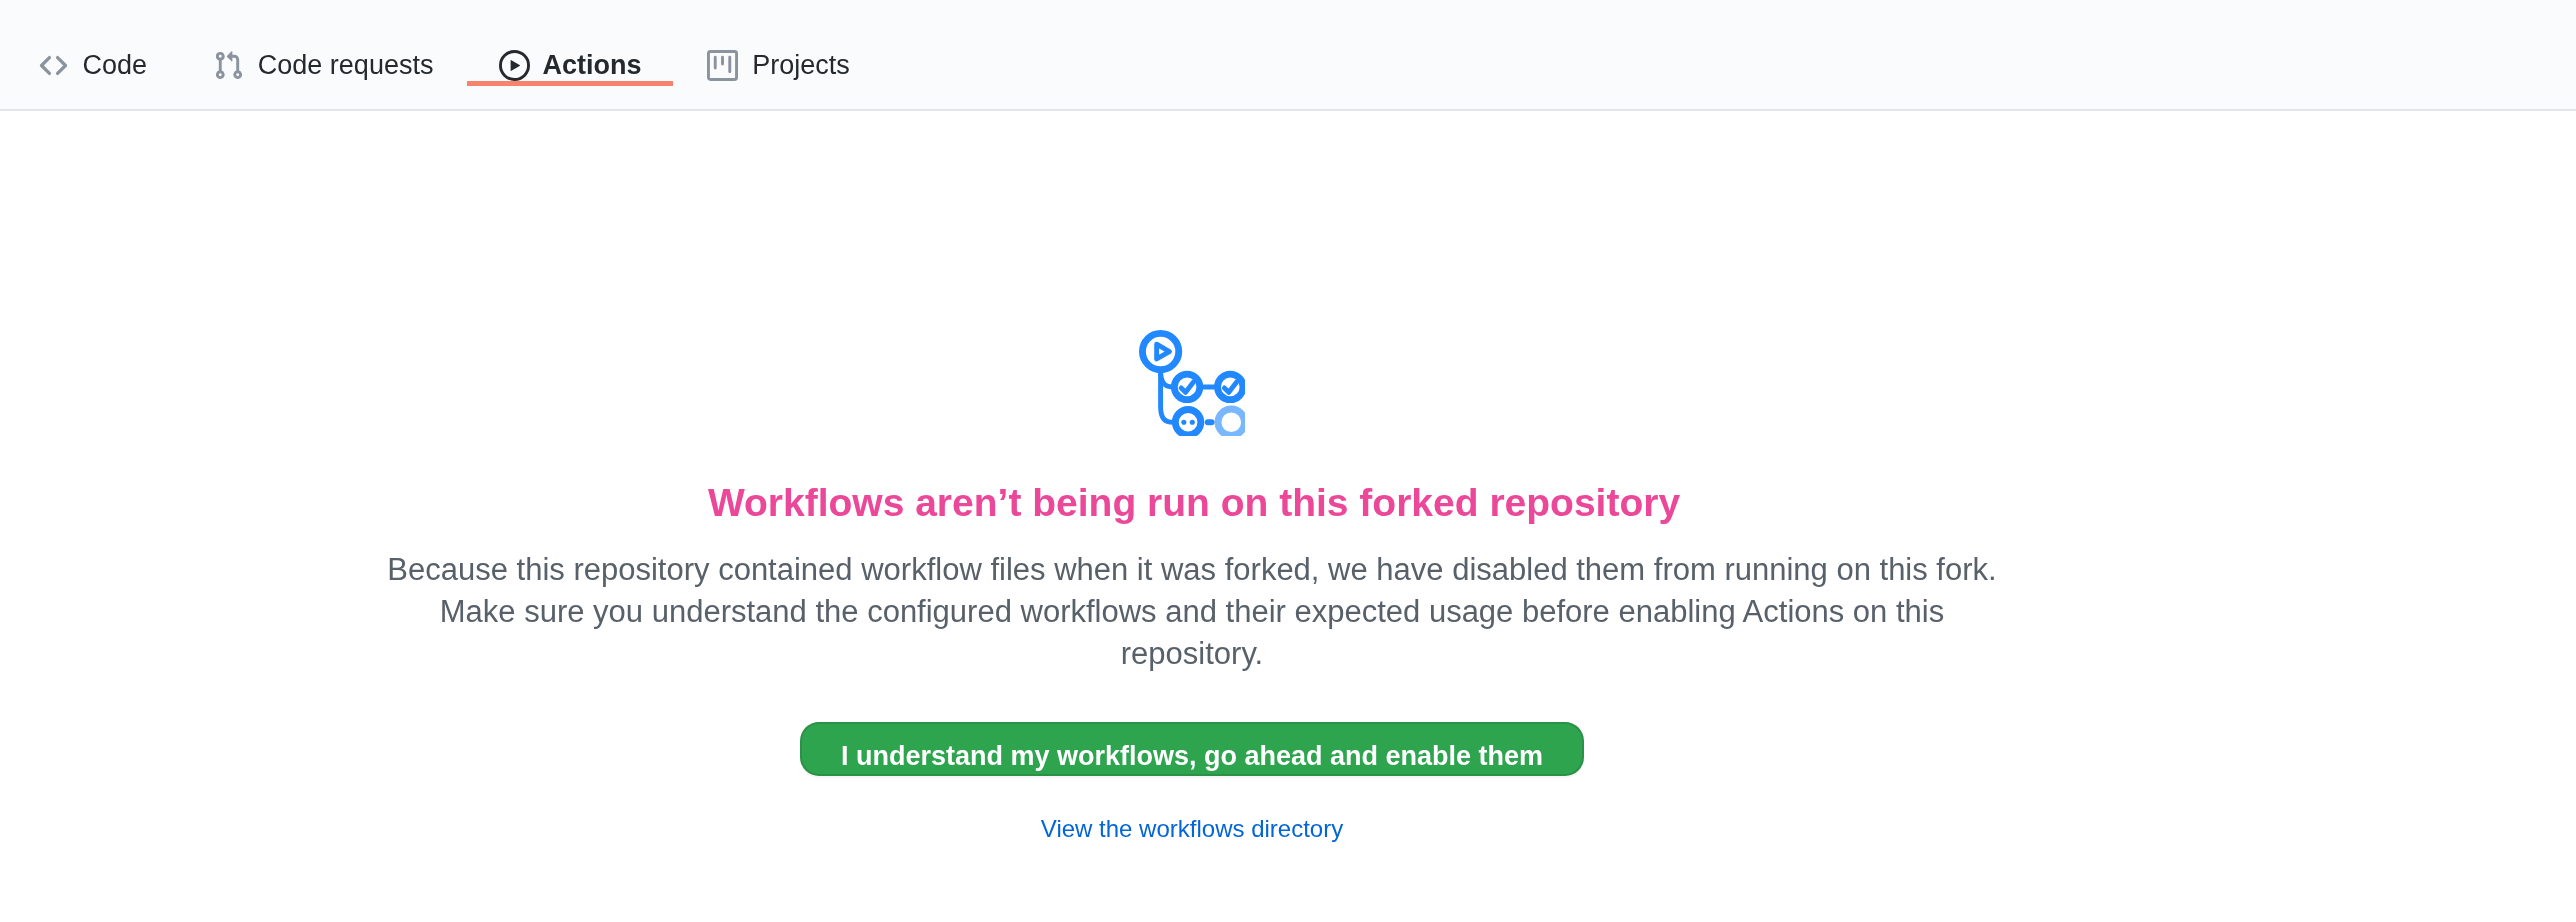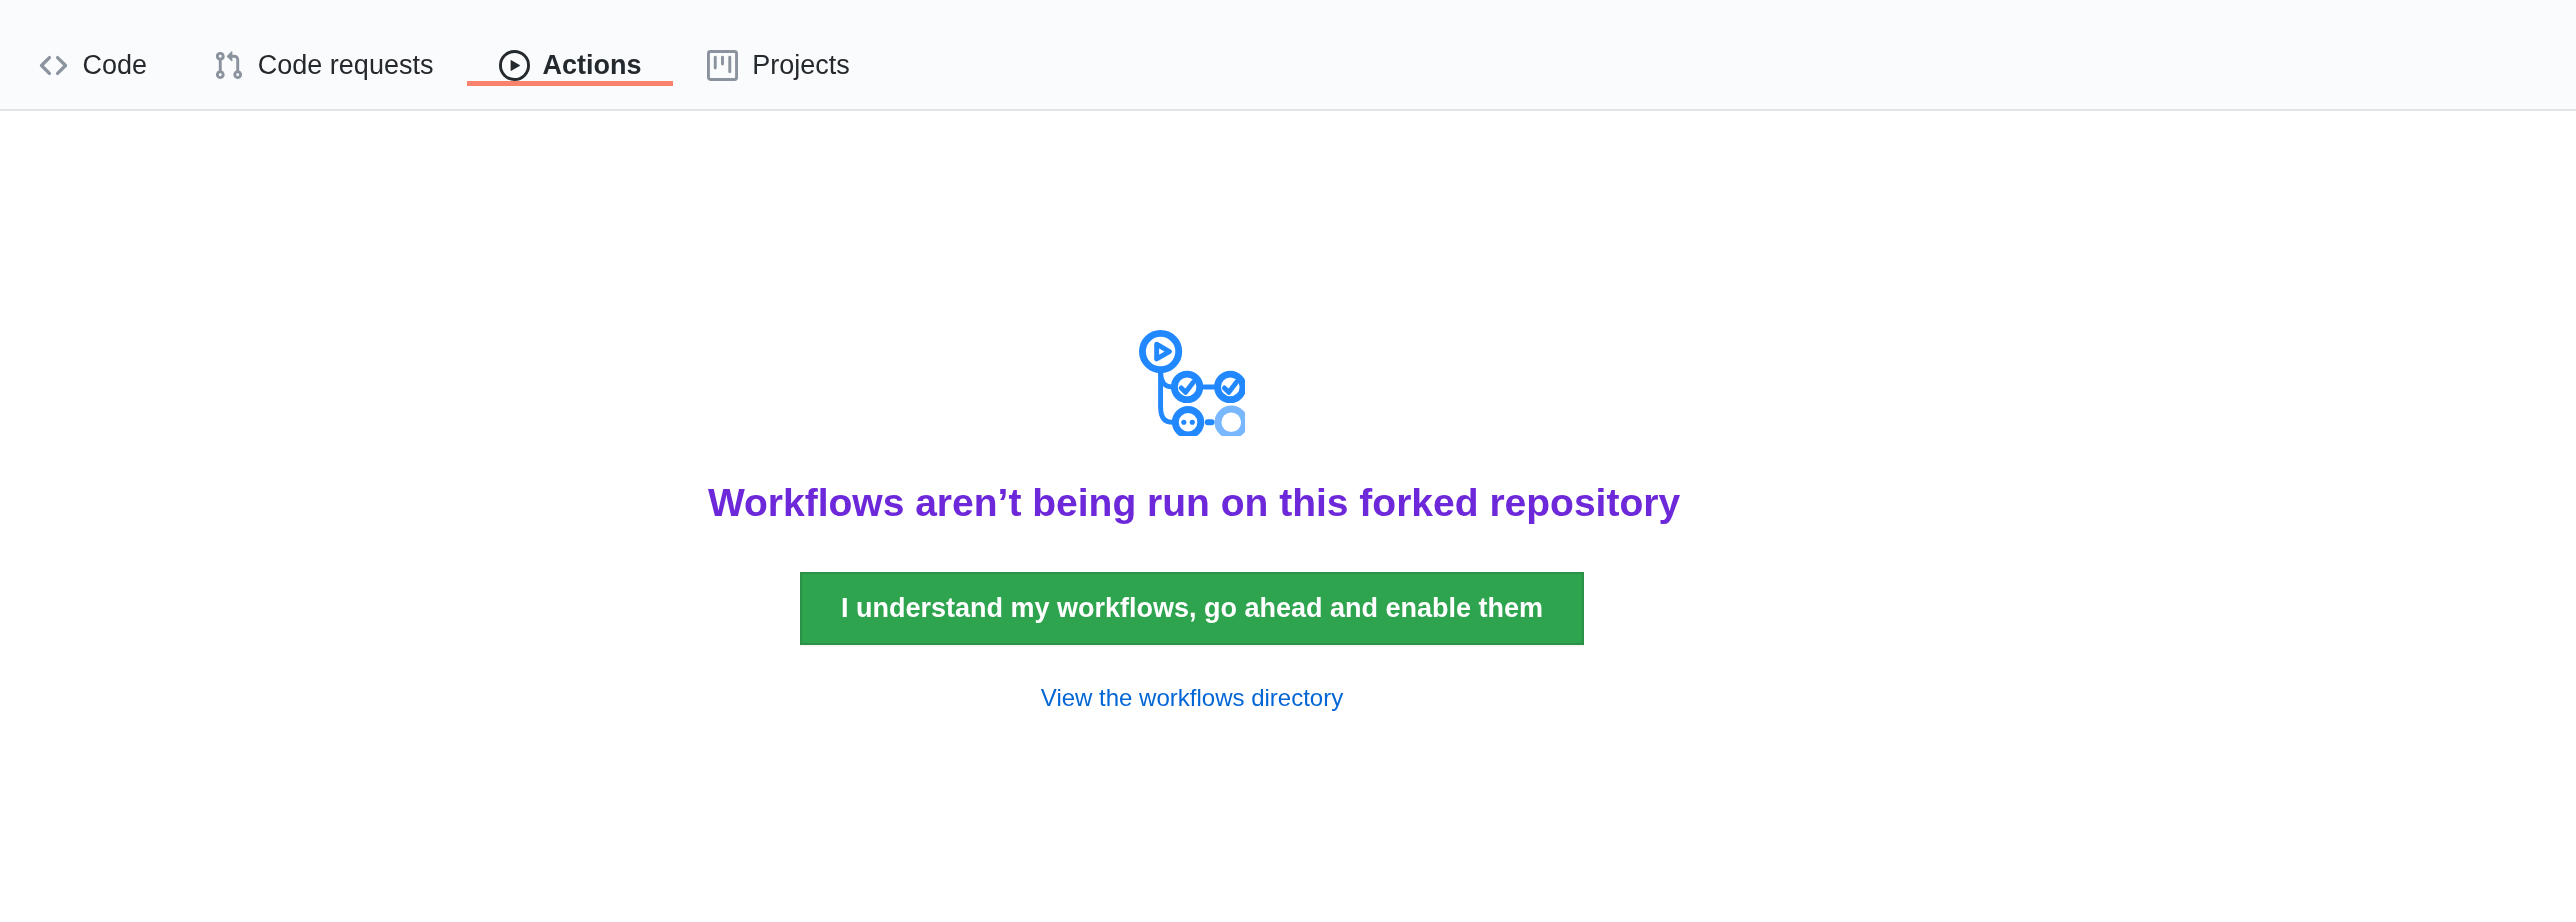--- a/index.html
+++ b/index.html
@@ -48,42 +48,42 @@
     flex-direction: column;
     align-items: center;
   }
   .workflow-icon { margin-top: 219px; width: 106px; height: 106px; }
   .workflow-icon svg { width: 106px; height: 106px; display: block; }
 
   .bs-heading {
     margin: 45px 0 0 4px;
     font-size: 39px;
     font-weight: 700;
-    color: #6d28d9;
+    color: #ec4899;
     text-align: right;
   }
   .bs-desc {
     margin: 23.5px 0 0 0;
     font-size: 31px;
     line-height: 42px;
     color: #586069;
     text-align: center;
     max-width: 1622px;
   }
   .btn-primary {
     margin-top: 47px;
-    height: 73px;
+    height: 54px;
     padding: 17px 39px;
     font-family: inherit;
     font-size: 27px;
     font-weight: 700;
     color: #ffffff;
     background: #2ea44f;
     border: 2px solid rgba(27, 31, 35, 0.15);
-    border-radius: 0;
+    border-radius: 19px;
     cursor: pointer;
     box-shadow: 0 2px 0 rgba(27, 31, 35, 0.04);
   }
   .workflows-link {
     margin-top: 39px;
     font-size: 24px;
     color: #0366d6;
     text-decoration: none;
     cursor: pointer;
   }
@@ -157,20 +157,21 @@
           <path d="M70 94 h4" fill="none" stroke="#2188ff" stroke-width="6" stroke-linecap="round"></path>
           <g fill="#2188ff">
             <circle cx="45.7" cy="94" r="2.6"></circle>
             <circle cx="54.3" cy="94" r="2.6"></circle>
           </g>
         </svg>
       </div>
 
       <h3 class="bs-heading">Workflows aren’t being run on this forked repository</h3>
 
+      <p class="bs-desc">Because this repository contained workflow files when it was forked, we have disabled them from running on this fork. Make sure you understand the configured workflows and their expected usage before enabling Actions on this repository.</p>
 
       <button class="btn-primary">I understand my workflows, go ahead and enable them</button>
 
       <a class="workflows-link">View the workflows directory</a>
 
     </div>
   </main>
 
 </div>
 

